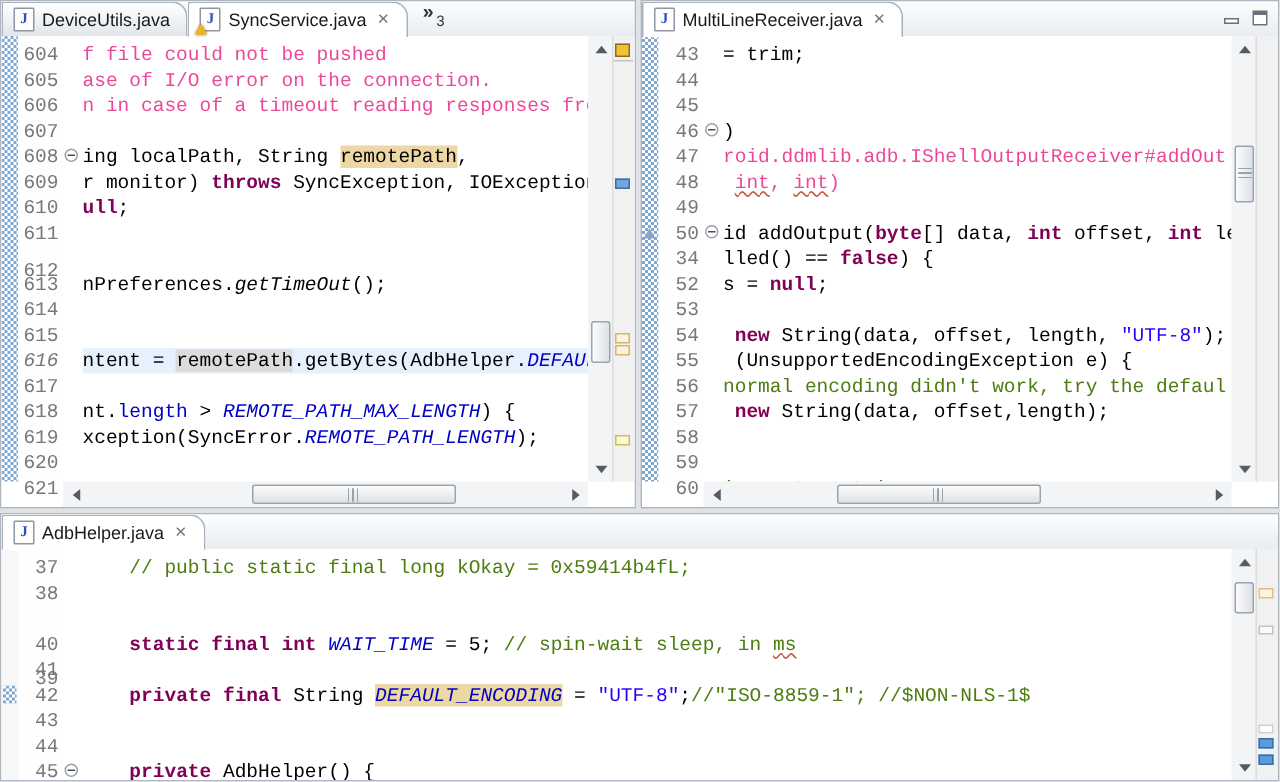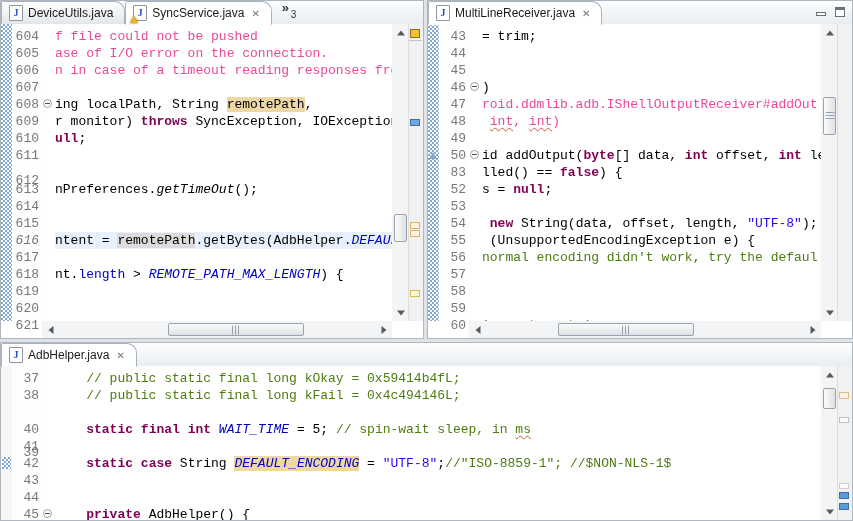--- a/index.html
+++ b/index.html
@@ -159,20 +159,21 @@
           <div class="line" style="top: 89px;"><span class="seg p">r monitor) </span><span class="seg k">throws</span><span class="seg p"> SyncException, IOException</span></div>
           <div class="line" style="top: 106px;"><span class="seg k">ull</span><span class="seg p">;</span></div>
           <div class="line" style="top: 123px;"></div>
           <div class="line" style="top: 140px;"></div>
           <div class="line" style="top: 157px;"><span class="seg p">nPreferences.</span><span class="seg sm">getTimeOut</span><span class="seg p">();</span></div>
           <div class="line" style="top: 174px;"></div>
           <div class="line" style="top: 191px;"></div>
           <div class="line cur" style="top: 208px;"><span class="seg p">ntent = </span><span class="seg p bg-grey">remotePath</span><span class="seg p">.getBytes(AdbHelper.</span><span class="seg sf">DEFAUL</span></div>
           <div class="line" style="top: 225px;"></div>
           <div class="line" style="top: 242px;"><span class="seg p">nt.</span><span class="seg f">length</span><span class="seg p"> &gt; </span><span class="seg sf">REMOTE_PATH_MAX_LENGTH</span><span class="seg p">) {</span></div>
+          <div class="line" style="top: 259px;"><span class="seg p">xception(SyncError.</span><span class="seg sf">REMOTE_PATH_LENGTH</span><span class="seg p">);</span></div>
           <div class="line" style="top: 276px;"></div>
           <div class="line" style="top: 293px;"></div>
         </div>
       <div class="vscroll">
         <div class="arr up"></div>
         <div class="thumb" style="top: 190px; height: 28px;"></div>
         <div class="arr down"></div>
       </div>
       <div class="ruler">
           <span class="m filled" style="top: 5px; height: 9px; background: rgb(242, 193, 46); border-color: rgb(143, 109, 28);"></span>
@@ -210,21 +211,21 @@
         </div>
       <div class="gutter">
           <div class="ln" style="top: 4px;">43</div>
           <div class="ln" style="top: 21px;">44</div>
           <div class="ln" style="top: 38px;">45</div>
           <div class="ln" style="top: 55px;">46</div>
           <div class="ln" style="top: 72px;">47</div>
           <div class="ln" style="top: 89px;">48</div>
           <div class="ln" style="top: 106px;">49</div>
           <div class="ln" style="top: 123px;">50</div>
-          <div class="ln" style="top: 140px;">83</div>
+          <div class="ln" style="top: 140px;">34</div>
           <div class="ln" style="top: 157px;">52</div>
           <div class="ln" style="top: 174px;">53</div>
           <div class="ln" style="top: 191px;">54</div>
           <div class="ln" style="top: 208px;">55</div>
           <div class="ln" style="top: 225px;">56</div>
           <div class="ln" style="top: 242px;">57</div>
           <div class="ln" style="top: 259px;">58</div>
           <div class="ln" style="top: 276px;">59</div>
           <div class="ln" style="top: 293px;">60</div>
         </div>
@@ -240,20 +241,21 @@
           <div class="line" style="top: 72px;"><span class="seg j">roid.ddmlib.adb.IShellOutputReceiver#addOut</span></div>
           <div class="line" style="top: 89px;"><span class="seg j"> </span><span class="seg j sq">int</span><span class="seg j">, </span><span class="seg j sq">int</span><span class="seg j">)</span></div>
           <div class="line" style="top: 106px;"></div>
           <div class="line" style="top: 123px;"><span class="seg p">id addOutput(</span><span class="seg k">byte</span><span class="seg p">[] data, </span><span class="seg k">int</span><span class="seg p"> offset, </span><span class="seg k">int</span><span class="seg p"> le</span></div>
           <div class="line" style="top: 140px;"><span class="seg p">lled() == </span><span class="seg k">false</span><span class="seg p">) {</span></div>
           <div class="line" style="top: 157px;"><span class="seg p">s = </span><span class="seg k">null</span><span class="seg p">;</span></div>
           <div class="line" style="top: 174px;"></div>
           <div class="line" style="top: 191px;"><span class="seg p"> </span><span class="seg k">new</span><span class="seg p"> String(data, offset, length, </span><span class="seg s">"UTF-8"</span><span class="seg p">);</span></div>
           <div class="line" style="top: 208px;"><span class="seg p"> (UnsupportedEncodingException e) {</span></div>
           <div class="line" style="top: 225px;"><span class="seg c">normal encoding didn't work, try the defaul</span></div>
+          <div class="line" style="top: 242px;"><span class="seg p"> </span><span class="seg k">new</span><span class="seg p"> String(data, offset,length);</span></div>
           <div class="line" style="top: 259px;"></div>
           <div class="line" style="top: 276px;"></div>
           <div class="line" style="top: 293px;"><span class="seg c">'ve got a string</span></div>
         </div>
       <div class="vscroll">
         <div class="arr up"></div>
         <div class="thumb grip" style="top: 73px; height: 38px;"></div>
         <div class="arr down"></div>
       </div>
       <div class="ruler"></div>
@@ -288,25 +290,24 @@
           <div class="ln" style="top: 89px; margin-left: 42px;">42</div>
           <div class="ln" style="top: 106px;">43</div>
           <div class="ln" style="top: 123px;">44</div>
           <div class="ln" style="top: 140px;">45</div>
         </div>
       <div class="foldcol">
           <span class="fold" style="top: 143px;"></span>
         </div>
       <div class="code">
           <div class="line" style="top: 4px;"><span class="seg c">    // public static final long kOkay = 0x59414b4fL;</span></div>
-          <div class="line" style="top: 21px;"><span class="seg c">    // public static final long kFail = 0x4c494146L;</span></div>
           <div class="line" style="top: 38px;"></div>
           <div class="line" style="top: 55px;"><span class="seg p">    </span><span class="seg k">static final int</span><span class="seg p"> </span><span class="seg sf">WAIT_TIME</span><span class="seg p"> = 5; </span><span class="seg c">// spin-wait sleep, in </span><span class="seg c sq">ms</span></div>
           <div class="line" style="top: 72px;"></div>
-          <div class="line" style="top: 89px;"><span class="seg p">    </span><span class="seg k">static case</span><span class="seg p"> String </span><span class="seg sf bg-tan">DEFAULT_ENCODING</span><span class="seg p"> = </span><span class="seg s">"UTF-8"</span><span class="seg p">;</span><span class="seg c">//"ISO-8859-1"; //$NON-NLS-1$</span></div>
+          <div class="line" style="top: 89px;"><span class="seg p">    </span><span class="seg k">private final</span><span class="seg p"> String </span><span class="seg sf bg-tan">DEFAULT_ENCODING</span><span class="seg p"> = </span><span class="seg s">"UTF-8"</span><span class="seg p">;</span><span class="seg c">//"ISO-8859-1"; //$NON-NLS-1$</span></div>
           <div class="line" style="top: 106px;"></div>
           <div class="line" style="top: 123px;"><span class="seg p">    </span></div>
           <div class="line" style="top: 140px;"><span class="seg p">    </span><span class="seg k">private</span><span class="seg p"> AdbHelper() {</span></div>
         </div>
       <div class="vscroll">
         <div class="arr up"></div>
         <div class="thumb" style="top: 22px; height: 21px;"></div>
         <div class="arr down"></div>
       </div>
       <div class="ruler">

